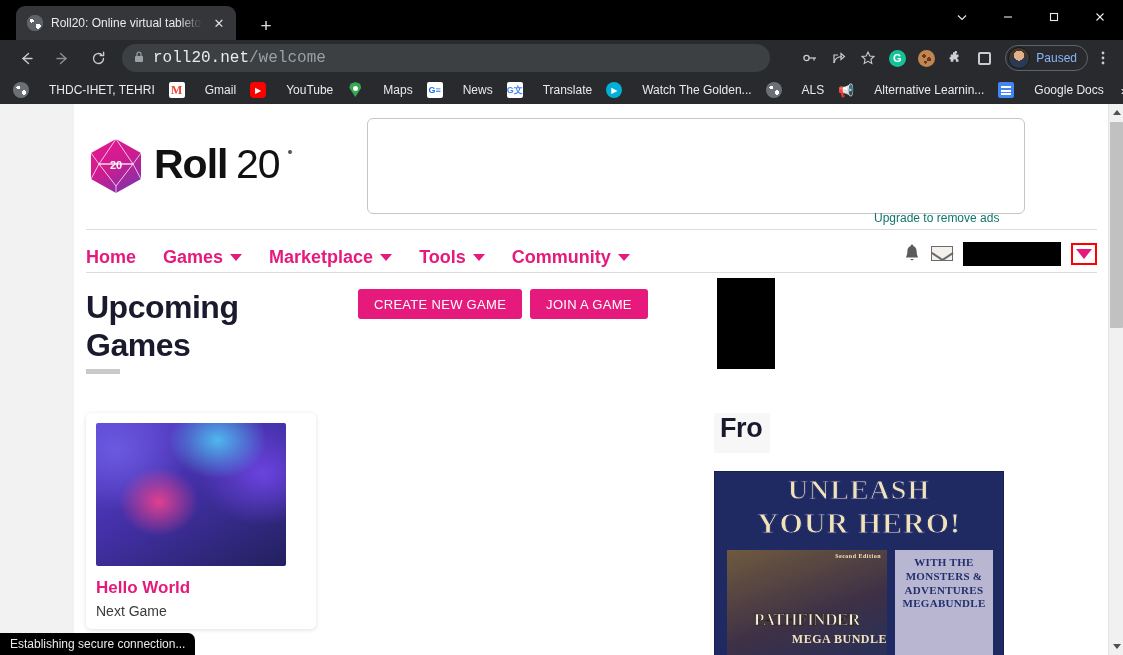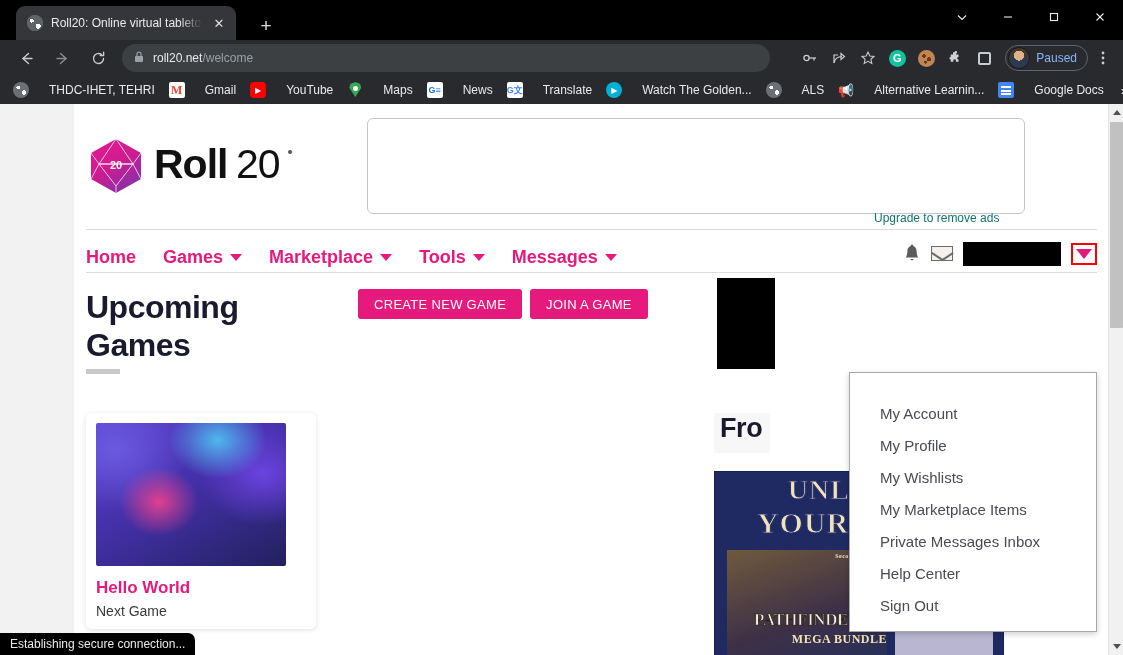--- a/index.html
+++ b/index.html
@@ -70,21 +70,21 @@
     color: #c8cbcf;
   }
   .nav-icon:first-child { margin-left: 12px; }
   .omnibox {
     flex: 1 1 auto; height: 28px; margin: 0 8px 0 10px;
     background: #3c4043; border-radius: 14px;
     display: flex; align-items: center; padding: 0 12px; gap: 9px;
     max-width: 648px;
   }
   .omnibox .lock { color: #9aa0a6; font-size: 11px; line-height:1; }
-  .omni-text { font-size: 12px; color: #9aa0a6; white-space: nowrap; }
+  .omni-text { font-size: 16px; color: #9aa0a6; white-space: nowrap; font-family: Liberation Mono, monospace; }
   .omni-text b { color: #e8eaed; font-weight: 400; }
   .tb-right { display: flex; align-items: center; margin-left: auto; padding-right: 6px; gap: 1px; }
   .tb-icon {
     width: 28px; height: 28px; display: flex; align-items: center;
     justify-content: center; color: #c8cbcf; font-size: 14px; position: relative;
   }
   .ext-grammarly { width:17px;height:17px;border-radius:50%;background:#15c39a;
     color:#fff;font-size:11px;font-weight:bold;display:flex;align-items:center;justify-content:center;}
   .ext-cookie { width:17px;height:17px;border-radius:50%;
     background: radial-gradient(circle at 35% 35%, #6b3a16 0 2px, transparent 2px),
@@ -527,21 +527,21 @@
         </div>
         <div class="nav-link">
           <span>Marketplace</span>
           <span class="caret"></span>
         </div>
         <div class="nav-link">
           <span>Tools</span>
           <span class="caret"></span>
         </div>
         <div class="nav-link">
-          <span>Messages</span>
+          <span>Community</span>
           <span class="caret"></span>
         </div>
         <div class="nav-right">
           <span class="bell-icon">
             <svg width="18" height="20" viewBox="0 0 18 20">
                 <path d="M9 2 C12 2 13.6 4 13.6 7 C13.6 11 15 12.5 15 13.5 H3 C3 12.5 4.4 11 4.4 7 C4.4 4 6 2 9 2 Z" fill="#5b5b5b"></path>
                 <circle cx="9" cy="1.6" r="1.2" fill="#5b5b5b"></circle>
                 <path d="M7.2 15 a1.9 1.9 0 0 0 3.6 0" fill="#5b5b5b"></path>
               </svg>
           </span>
@@ -580,29 +580,20 @@
               <div class="ad-pf">PATHFINDER</div>
               <div class="ad-mb">MEGA BUNDLE</div>
             </div>
             <div class="ad-img-right">
               <div class="ad-right-txt">WITH THE MONSTERS &amp; ADVENTURES MEGABUNDLE</div>
             </div>
           </div>
         </div>
       </div>
 
-      <div class="dropdown">
-        <div class="dd-item">My Account</div>
-        <div class="dd-item">My Profile</div>
-        <div class="dd-item">My Wishlists</div>
-        <div class="dd-item">My Marketplace Items</div>
-        <div class="dd-item">Private Messages Inbox</div>
-        <div class="dd-item">Help Center</div>
-        <div class="dd-item">Sign Out</div>
-      </div>
 
     </div>
   </div>
 
   <div class="scrollbar">
     <div class="sb-arrow up">
         <span class="sb-tri-up"></span>
       </div>
     <div class="sb-thumb"></div>
     <div class="sb-arrow down">

